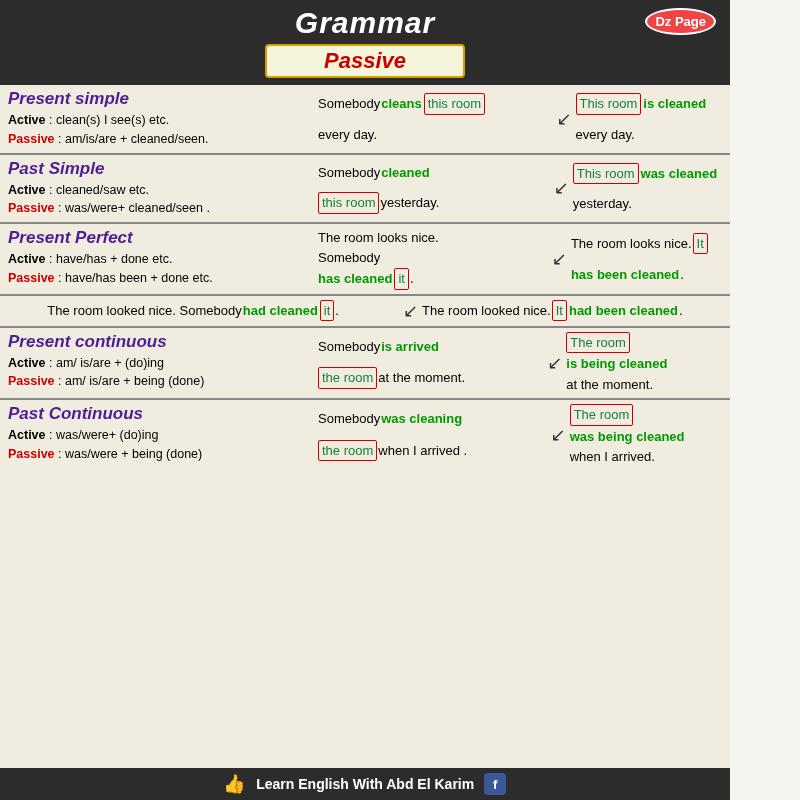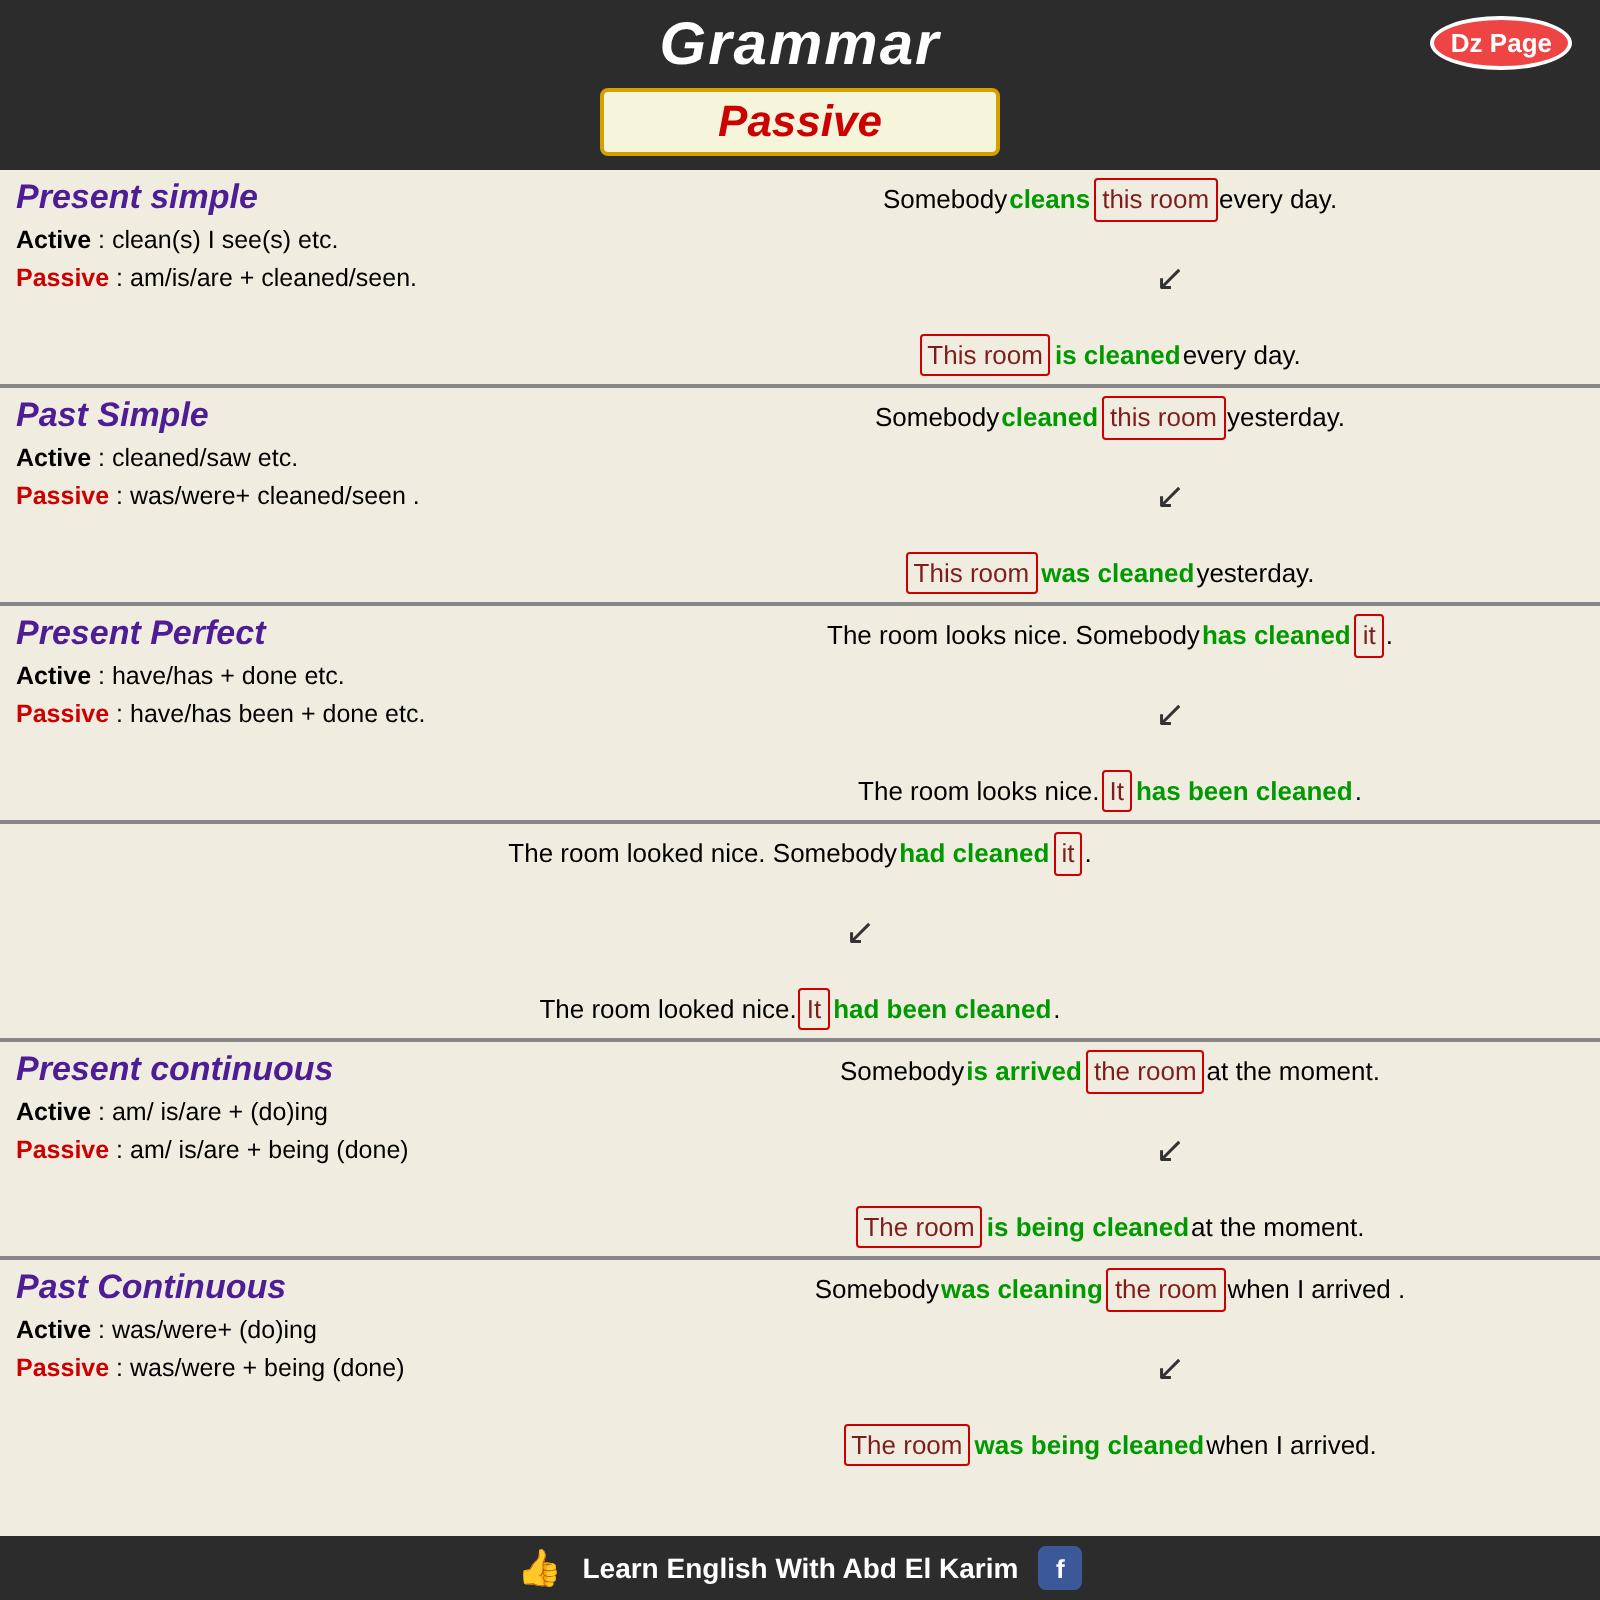--- a/index.html
+++ b/index.html
@@ -5,21 +5,21 @@
     * { margin: 0; padding: 0; box-sizing: border-box; }
     body {
       width: 800px;
       height: 800px;
       background: #f5f5f0;
       font-family: 'Arial', sans-serif;
       overflow: hidden;
     }
 
     .page {
-      width: 800px;
+      width: 730px;
       height: 800px;
       display: flex;
       flex-direction: column;
       background: #f0ede0;
       position: relative;
     }
 
     
     .header {
       background: #2c2c2c;
@@ -101,25 +101,24 @@
       font-weight: bold;
     }
     .rule-line .label-passive {
       color: #cc0000;
       font-weight: bold;
     }
 
     .right-col {
       flex: 1;
       display: flex;
-      flex-direction: column;
+      flex-direction: row;
       justify-content: center;
       font-size: 13px;
-      gap: 17px;
-      align-items: center;
+      gap: 4px;
     }
 
     .example-line {
       display: flex;
       align-items: center;
       flex-wrap: wrap;
       gap: 1px;
       font-size: 13px;
       line-height: 1.5;
     }
@@ -127,21 +126,21 @@
     .green-word {
       color: #009900;
       font-weight: bold;
     }
 
     .boxed {
       border: 1.5px solid #cc0000;
       border-radius: 2px;
       padding: 0 3px;
       font-weight: normal;
-      color: #7f1d1d;
+      color: #15803d;
     }
 
     .arrow-row {
       display: flex;
       align-items: center;
       margin-left: 60px;
       font-size: 18px;
       color: #333;
     }
 

